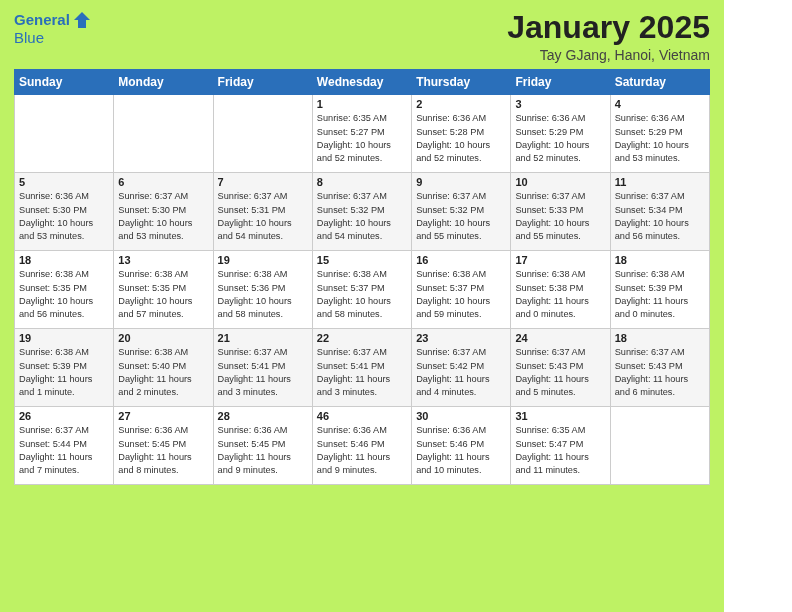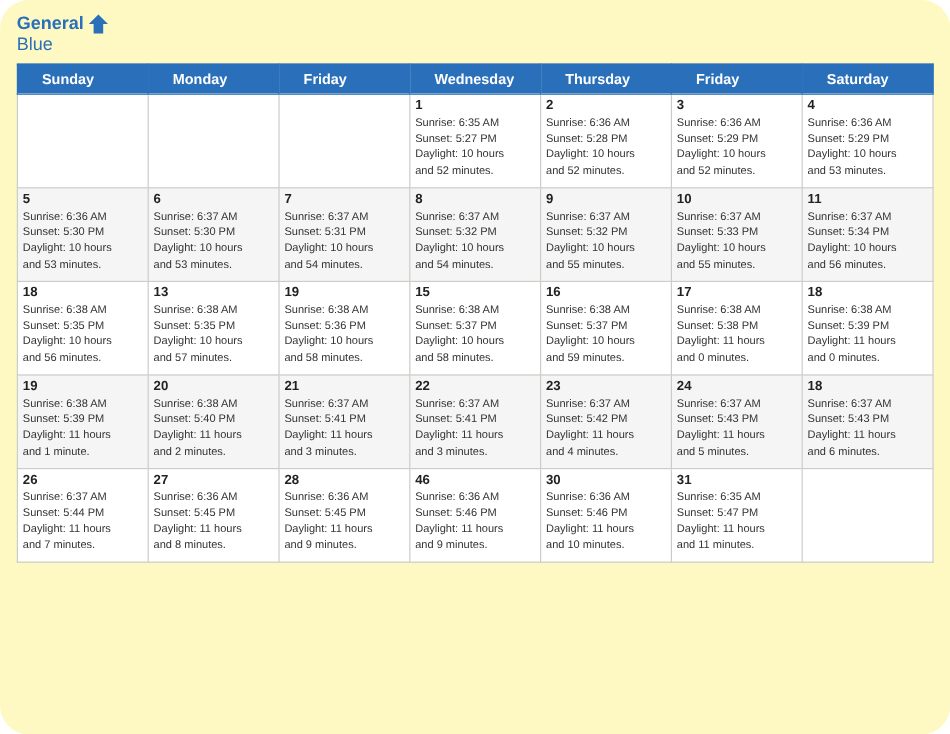--- a/index.html
+++ b/index.html
@@ -4,25 +4,24 @@
   <style>
     * { box-sizing: border-box; margin: 0; padding: 0; }
     body {
       font-family: Arial, sans-serif;
       background: #fff;
       width: 792px;
       height: 612px;
       overflow: hidden;
     }
     .page {
-      width: 792px;
+      width: 724px;
       height: 612px;
-      background: #fef9c3;
+      background: #bef264;
       padding: 10px 14px 10px 14px;
-      border-radius: 24px;
     }
     .header {
       display: flex;
       justify-content: space-between;
       align-items: flex-start;
       margin-bottom: 6px;
     }
     .logo {
       display: flex;
       align-items: center;
@@ -45,21 +44,21 @@
     .calendar {
       width: 100%;
       border-collapse: collapse;
       table-layout: fixed;
     }
     .calendar th {
       background: #2a6fba;
       color: #fff;
       font-size: 12px;
       font-weight: bold;
-      padding: 5px 20px;
+      padding: 5px 4px;
       text-align: left;
       border: 1px solid #2a6fba;
     }
     .calendar td {
       border: 1px solid #ccc;
       vertical-align: top;
       padding: 3px 4px;
       font-size: 9.5px;
       color: #333;
       background: #fff;
@@ -95,20 +94,22 @@
             <span style="color:#2a6fba;">General</span>
           </div>
           <svg width="20" height="20" viewBox="0 0 20 20">
             <path d="M10 2 L18 10 L14 10 L14 18 L6 18 L6 10 L2 10 Z" fill="#2a6fba"></path>
           </svg>
         </div>
         <div style="font-size:15px;font-weight:normal;color:#2a6fba;line-height:1.1;">Blue</div>
       </div>
     </div>
     <div class="title-block">
+      <div class="month-title">January 2025</div>
+      <div class="subtitle">Tay GJang, Hanoi, Vietnam</div>
     </div>
   </div>
 
   <table class="calendar">
     <thead>
       <tr>
         <th>Sunday</th>
         <th>Monday</th>
         <th>Friday</th>
         <th>Wednesday</th>

